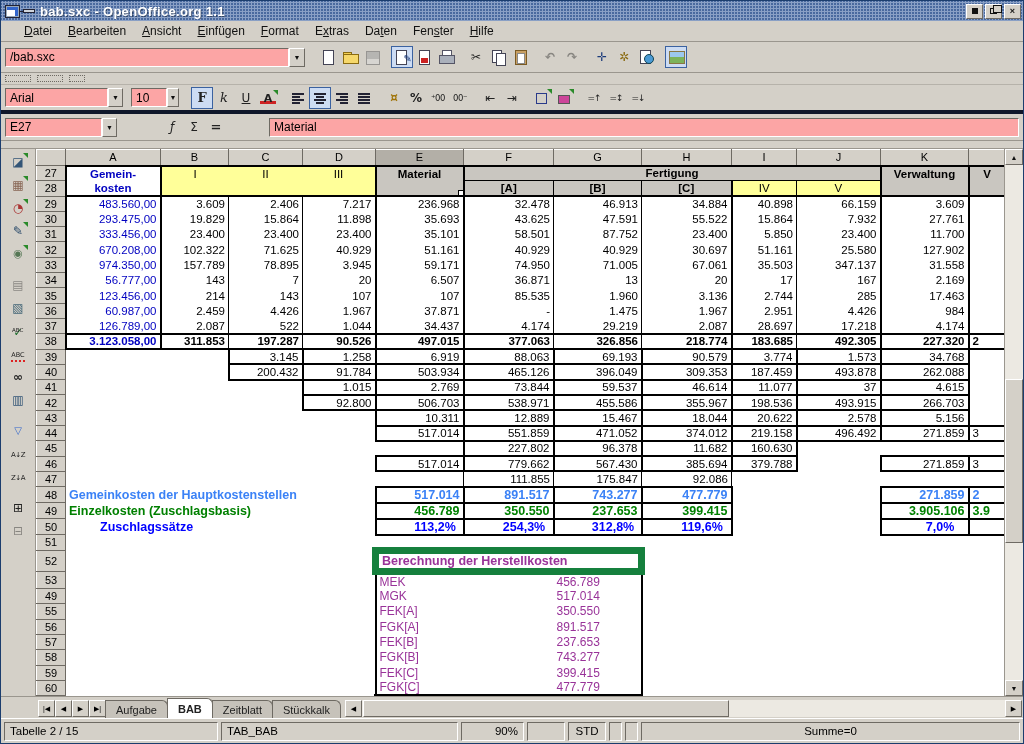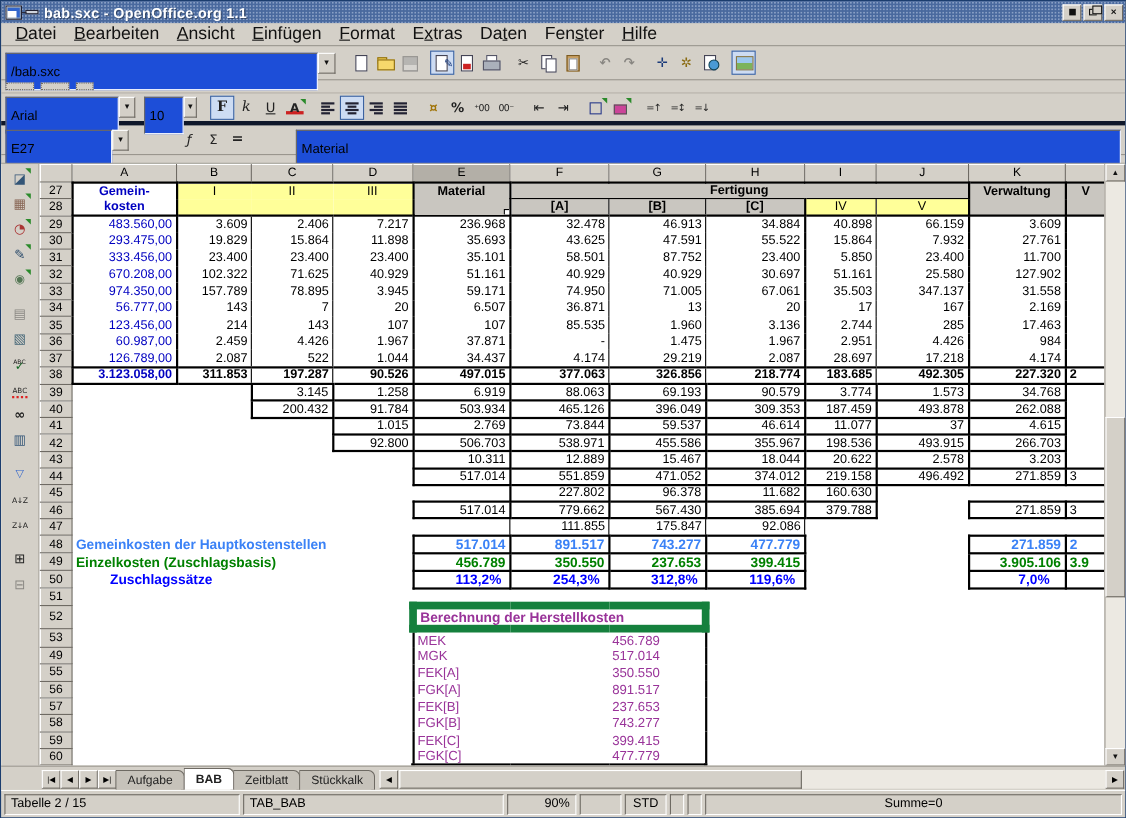--- a/index.html
+++ b/index.html
@@ -16,44 +16,44 @@
   .pinicon::after { content:""; position:absolute; left:-4px; top:1px; width:4px; height:1px; background:#223; }
   .wtitle { color:#fff; font-size:13px; font-weight:bold; letter-spacing:.3px; flex:1;
     text-shadow:1px 1px 0 rgba(0,0,0,.35); white-space:nowrap; overflow:hidden; }
   .winbtn { width:17px; height:15px; background:#D4D0C8; border:1px solid; border-color:#fff #6e6a63 #6e6a63 #fff;
     margin-left:2px; display:flex; align-items:center; justify-content:center; font-size:9px; font-weight:bold; color:#111; }
   .glyph-min { width:6px; height:6px; background:#111; }
   .glyph-restore { width:7px; height:6px; border:1px solid #111; position:relative; background:#D4D0C8; }
   .glyph-restore::before { content:""; position:absolute; left:2px; top:-4px; width:7px; height:6px; border:1px solid #111; background:#D4D0C8; }
 
   
-  .menubar { height:21px; display:flex; align-items:center; padding:0 6px; gap:2px;
-    border-bottom:1px solid #9a968e; font-size:16px; flex:0 0 auto; }
+  .menubar { height:21px; display:flex; align-items:center; padding:0 16px; gap:2px;
+    border-bottom:1px solid #9a968e; font-size:12px; flex:0 0 auto; }
   .menu-item { padding:2px 7px; color:#111; cursor:default; }
   .menu-item u { text-underline-offset:1px; }
 
   
   .funcbar { height:31px; display:flex; align-items:center; padding:0 4px; gap:2px;
     border-bottom:1px solid #9a968e; flex:0 0 auto; }
   .formatbar { height:29px; display:flex; align-items:center; padding:0 4px; gap:2px;
     border-bottom:4px solid #0f172a; flex:0 0 auto; }
   .gripbar { height:12px; display:flex; align-items:center; gap:6px; padding:0 4px;
     border-bottom:1px solid #b6b2aa; flex:0 0 auto; }
   .grip { width:26px; height:7px; border:1px dotted #6e6a63; background:#D4D0C8; }
   .tbtn { width:22px; height:22px; display:flex; align-items:center; justify-content:center;
     border:1px solid transparent; position:relative; flex:0 0 auto; }
   .tbtn.on { border:1px solid #3b62a0; background:#cddcf3; }
   .tbtn.off { opacity:.42; filter:grayscale(80%); }
   .tsep { width:8px; height:22px; flex:0 0 auto; }
   .g { display:block; width:16px; height:14px; position:relative; font-size:11px; line-height:14px;
     text-align:center; color:#222; font-family:"DejaVu Sans",sans-serif; }
 
   .combo { display:flex; align-items:stretch; height:19px; flex:0 0 auto; }
-  .combo input { border:1px solid; border-color:#6e6a63 #fff #fff #6e6a63; background:#1d4ed8;
-    font:12px "Liberation Sans",sans-serif; padding:0 4px; width:100%; height:34px; }
+  .combo input { border:1px solid; border-color:#6e6a63 #fff #fff #6e6a63; background:#fca5a5;
+    font:12px "Liberation Sans",sans-serif; padding:0 4px; width:100%; height:19px; }
   .combo .drop { width:17px; background:#D4D0C8; border:1px solid; border-color:#fff #6e6a63 #6e6a63 #fff;
     font-size:7px; display:flex; align-items:center; justify-content:center; color:#111; }
 
   
   .ic-new-document::after { content:""; position:absolute; left:3px; top:0; width:9px; height:13px; background:#fff; border:1px solid #445; }
   .ic-open::before { content:""; position:absolute; left:1px; top:2px; width:7px; height:4px; background:#f3cf52; border:1px solid #8a6b12; }
   .ic-open::after { content:""; position:absolute; left:1px; top:4px; width:14px; height:8px; background:#f6d86b; border:1px solid #8a6b12; }
   .ic-save::after { content:""; position:absolute; left:2px; top:1px; width:12px; height:12px; background:#8892a0; border:1px solid #445;
     box-shadow: inset 0 -5px 0 #d8dde4; }
   .ic-edit-file::after { content:""; position:absolute; left:2px; top:0; width:9px; height:13px; background:#fff; border:1px solid #445; }
@@ -716,21 +716,21 @@
               <td></td>
               <td></td>
               <td></td>
               <td></td>
               <td class="rt bx">10.311</td>
               <td class="rt bx">12.889</td>
               <td class="rt bx">15.467</td>
               <td class="rt bx">18.044</td>
               <td class="rt bx">20.622</td>
               <td class="rt bx">2.578</td>
-              <td class="rt bx">3.203</td>
+              <td class="rt bx">5.156</td>
               <td></td>
             </tr>
             <tr>
               <th class="rowhdr">44</th>
               <td></td>
               <td></td>
               <td></td>
               <td></td>
               <td class="rt bx">517.014</td>
               <td class="rt bx">551.859</td>

